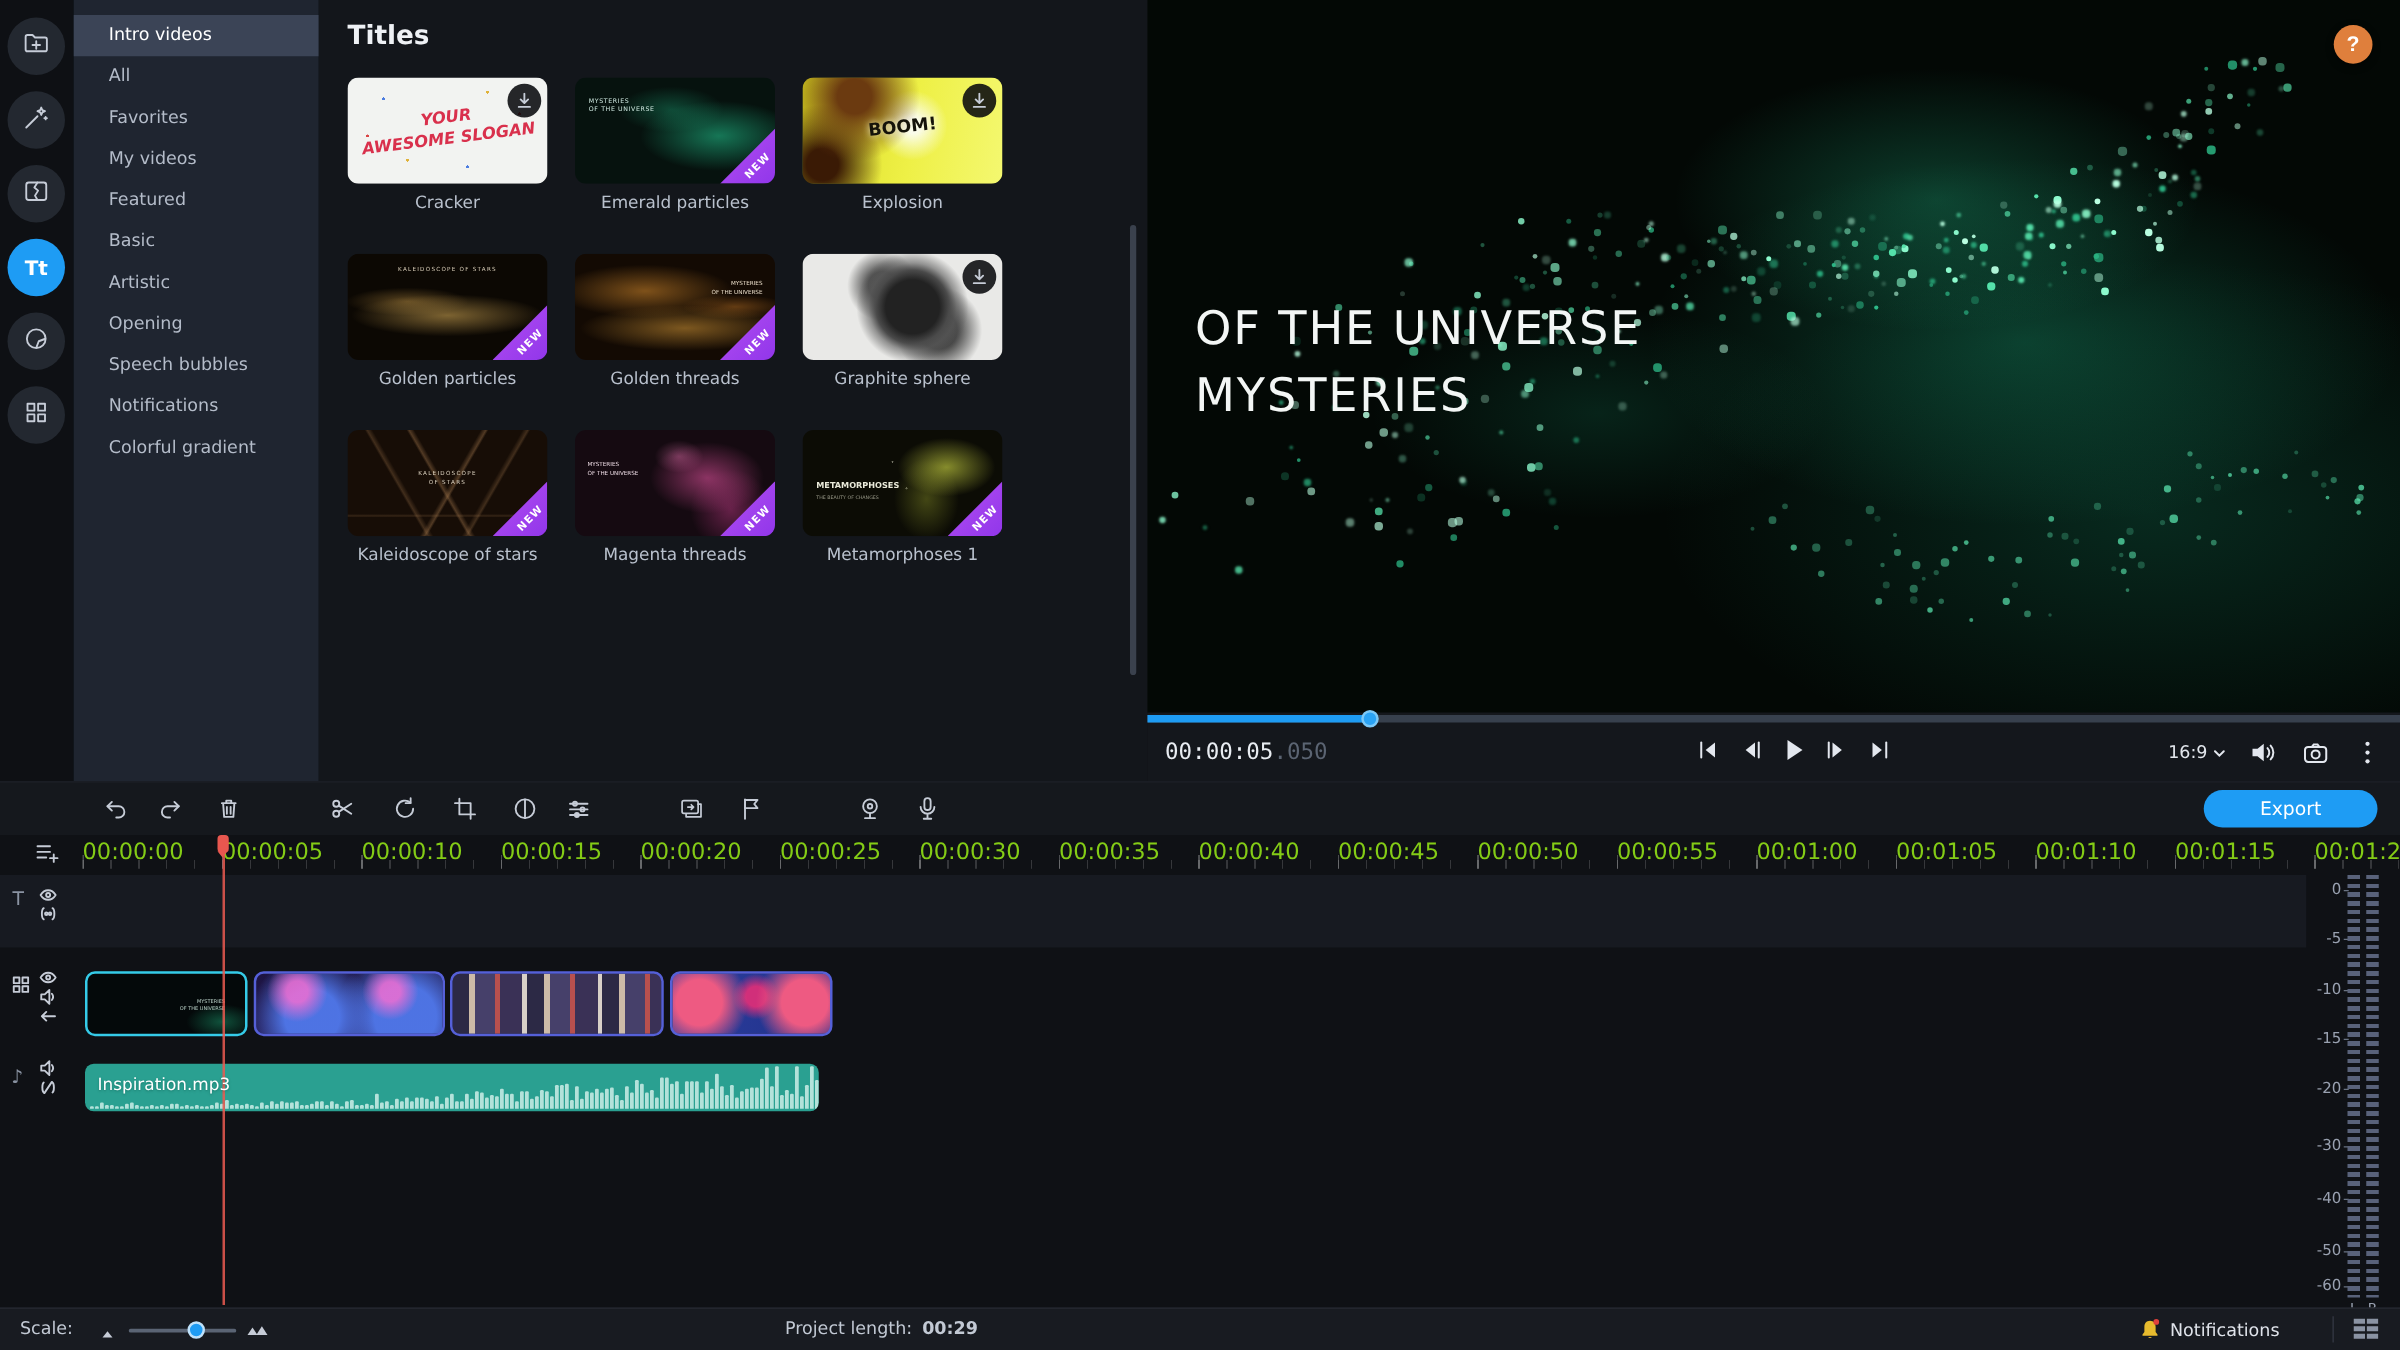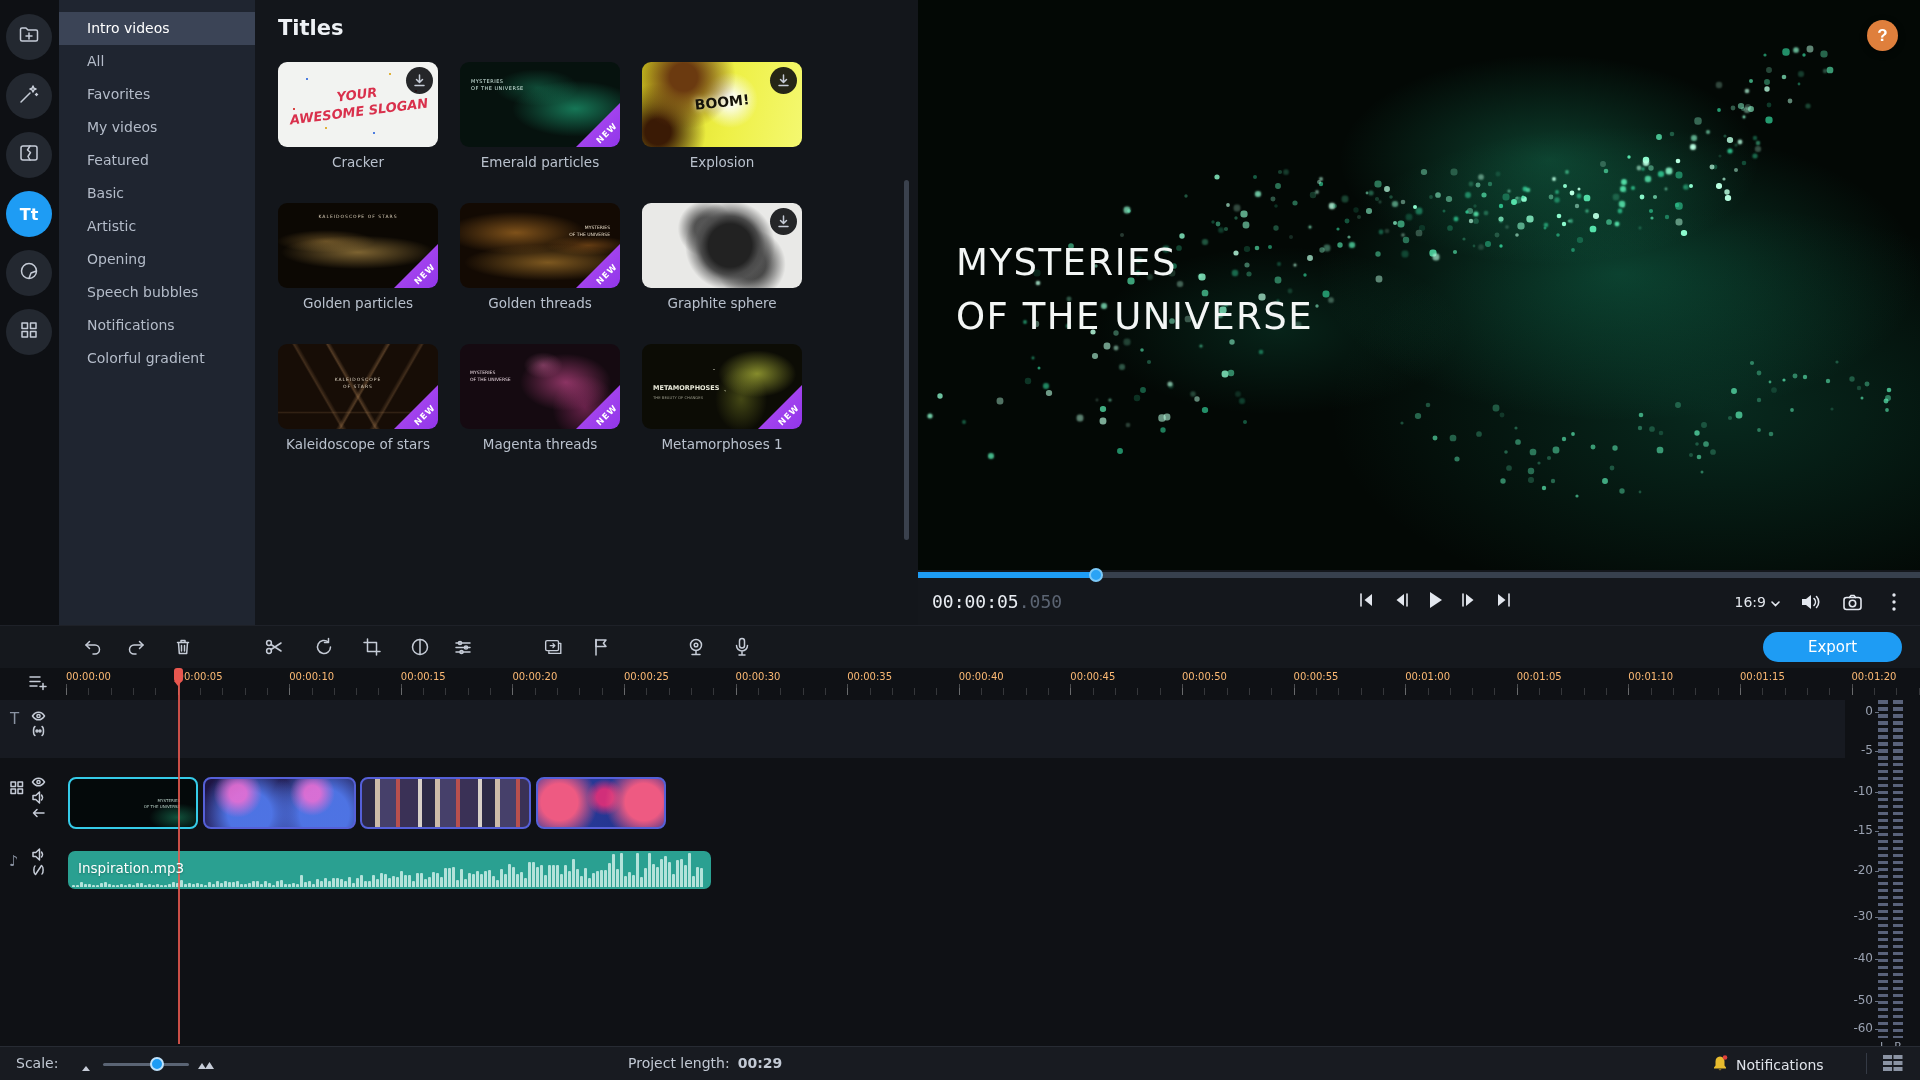--- a/index.html
+++ b/index.html
@@ -148,21 +148,21 @@
   .tool { position:absolute; top:10px; width:22px; height:22px; display:flex; align-items:center;
     justify-content:center; cursor:pointer; background:none; border:none; }
   .export-btn { position:absolute; right:18px; top:6px; width:139px; height:30px; border:none;
     border-radius:15px; background:#1e9cf4; color:#fff; font-size:15px; cursor:pointer;
     font-family:"DejaVu Sans","Liberation Sans",sans-serif; }
 
   
   .timeline { position:absolute; left:0; top:668px; width:1920px; height:378px; background:#0f1115; }
   .ruler { position:absolute; left:0; top:0; width:1920px; height:28px; }
   .ruler-labels { position:absolute; left:66px; top:3px; display:flex; }
-  .ruler-labels span { flex:0 0 111.6px; font-size:10px; color:#fdba74; }
+  .ruler-labels span { flex:0 0 111.6px; font-size:18px; color:#84cc16; }
   .ticks-minor { position:absolute; left:66px; right:0; top:20px; height:7px;
     background:repeating-linear-gradient(to right, rgba(255,255,255,.16) 0 1px, transparent 1px 22.32px); }
   .ticks-major { position:absolute; left:66px; right:0; top:16px; height:11px;
     background:repeating-linear-gradient(to right, rgba(255,255,255,.25) 0 1px, transparent 1px 111.6px); }
   .add-track { position:absolute; left:26px; top:3px; width:24px; height:22px; background:none;
     border:none; cursor:pointer; display:flex; align-items:center; justify-content:center; }
   .lane-title { position:absolute; left:0; top:32px; width:1845px; height:58px; background:#171a21; }
   .playhead { position:absolute; left:173px; top:0; width:11px; height:378px; pointer-events:auto; cursor:ew-resize; }
   .playhead .line { position:absolute; left:4.5px; top:4px; width:2px; height:372px; background:rgba(235,90,80,.85); }
   .playhead .handle { position:absolute; left:1px; top:0; width:9px; height:14px; background:#e8574f; border-radius:3px; }
@@ -183,21 +183,21 @@
       linear-gradient(#1d1442,#241b54); }
   .tclip3 { left:360px; width:171px; border:2px solid #5560d8;
     background:repeating-linear-gradient(90deg, #2c2945 0 13px, #cdbba8 13px 18px, #46406a 18px 34px,
       #b8504e 34px 38px, #3a3156 38px 56px, #d8d0c8 56px 60px); }
   .tclip4 { left:536px; width:130px; border:2px solid #5560d8;
     background:radial-gradient(circle at 17% 48%, #ee5a82 0 17%, transparent 36%),
       radial-gradient(circle at 84% 48%, #ee5a82 0 17%, transparent 36%),
       radial-gradient(circle at 53% 38%, #d12f7a 0 11%, transparent 25%),
       linear-gradient(100deg,#2c3f9e,#20308a); }
 
-  .audio-clip { position:absolute; left:68px; top:183px; width:643px; height:38px; border-radius:7px;
+  .audio-clip { position:absolute; left:68px; top:183px; width:587px; height:38px; border-radius:7px;
     background:#2aa091; overflow:hidden; cursor:pointer;padding-left:48px; }
   .audio-label { position:absolute; left:10px; top:9px; color:#fff; font-size:13.5px; z-index:2;
     text-shadow:0 1px 2px rgba(0,60,50,.4); }
   #waveform { position:absolute; left:4px; right:4px; bottom:2px; height:36px; display:flex;
     align-items:flex-end; gap:1px; }
   #waveform i { flex:0 0 3px; background:rgba(214,242,236,.8); border-radius:1px 1px 0 0; }
 
   .thead { position:absolute; color:#8a93a2; }
   .thead svg { display:block; }
 
@@ -402,22 +402,22 @@
     <div class="card-label">Metamorphoses 1</div>
   </div>
       </div>
     <div class="scroll-thumb"></div>
   </div>
 
   <div class="preview">
     <div class="video">
       <div id="particles" style="box-shadow: rgba(85, 225, 170, 0.25) 882px 73px 2px 2px, rgba(140, 250, 205, 0.72) 877px 49px 2px 1.8px, rgba(140, 250, 205, 0.31) 906px 70px 2px 1.2px, rgba(85, 225, 170, 0.43) 905px 53px 0px 2.6px, rgba(185, 255, 225, 0.5) 891px 48px 0px 2.4px, rgba(45, 185, 135, 0.76) 867px 51px 0px 2.7px, rgba(45, 185, 135, 0.7) 846px 54px 0px 0.6px, rgba(85, 225, 170, 0.66) 911px 69px 0px 2.3px, rgba(45, 185, 135, 0.8) 885px 54px 0px 0.7px, rgba(85, 225, 170, 0.3) 889px 105px 2px 1.6px, rgba(45, 185, 135, 0.28) 850px 104px 0px 1.4px, rgba(85, 225, 170, 0.43) 848px 81px 0px 1.9px, rgba(140, 250, 205, 0.69) 865px 76px 0px 1.3px, rgba(185, 255, 225, 0.79) 848px 88px 0px 1.7px, rgba(140, 250, 205, 0.26) 850px 69px 0px 1.9px, rgba(85, 225, 170, 0.7) 832px 80px 0px 1px, rgba(45, 185, 135, 0.5) 880px 83px 0px 0.4px, rgba(185, 255, 225, 0.21) 829px 106px 0px 2px, rgba(185, 255, 225, 0.76) 828px 90px 2px 1.3px, rgba(45, 185, 135, 0.83) 850px 119px 0px 2.6px, rgba(185, 255, 225, 0.26) 800px 84px 2px 2.2px, rgba(140, 250, 205, 0.3) 824px 108px 0px 1.1px, rgba(140, 250, 205, 0.34) 814px 107px 0px 1.4px, rgba(85, 225, 170, 0.29) 806px 135px 0px 0.6px, rgba(185, 255, 225, 0.84) 821px 141px 2px 1.4px, rgba(185, 255, 225, 0.5) 871px 100px 0px 1.4px, rgba(140, 250, 205, 0.61) 832px 108px 0px 1.9px, rgba(185, 255, 225, 0.29) 839px 148px 2px 2.1px, rgba(45, 185, 135, 0.83) 800px 109px 0px 0.9px, rgba(140, 250, 205, 0.51) 822px 105px 0px 2.1px, rgba(185, 255, 225, 0.83) 811px 139px 0px 2.1px, rgba(185, 255, 225, 0.45) 828px 109px 2px 2.1px, rgba(140, 250, 205, 0.68) 789px 131px 2px 1px, rgba(140, 250, 205, 0.65) 775px 137px 2px 2px, rgba(85, 225, 170, 0.54) 839px 142px 2px 1.2px, rgba(140, 250, 205, 0.37) 779px 120px 0px 2.7px, rgba(185, 255, 225, 0.7) 793px 166px 0px 1.5px, rgba(85, 225, 170, 0.16) 801px 155px 0px 0.6px, rgba(45, 185, 135, 0.55) 836px 155px 2px 1.6px, rgb(140, 250, 205) 825px 116px 2px 0.4px, rgba(185, 255, 225, 0.51) 817px 169px 0px 1px, rgba(45, 185, 135, 0.46) 836px 137px 2px 1.2px, rgb(185, 255, 225) 759px 160px 0px 1.3px, rgba(85, 225, 170, 0.32) 753px 133px 0px 1.3px, rgb(185, 255, 225) 774px 146px 2px 2px, rgb(45, 185, 135) 811px 150px 2px 1.6px, rgba(45, 185, 135, 0.34) 825px 162px 0px 1.3px, rgba(85, 225, 170, 0.82) 740px 136px 0px 1.9px, rgba(185, 255, 225, 0.68) 805px 178px 0px 0.6px, rgb(140, 250, 205) 772px 185px 0px 1px, rgba(45, 185, 135, 0.83) 724px 168px 2px 0.7px, rgba(185, 255, 225, 0.83) 808px 191px 0px 1.7px, rgba(85, 225, 170, 0.34) 817px 144px 2px 0.5px, rgba(140, 250, 205, 0.98) 723px 196px 0px 1.4px, rgba(185, 255, 225, 0.94) 727px 162px 2px 2.1px, rgba(140, 250, 205, 0.43) 732px 167px 0px 1.7px, rgba(185, 255, 225, 0.62) 720px 167px 2px 1.4px, rgba(185, 255, 225, 0.98) 809px 197px 0px 2.1px, rgba(140, 250, 205, 0.89) 750px 170px 2px 2.4px, rgba(45, 185, 135, 0.58) 767px 186px 2px 1.8px, rgb(85, 225, 170) 710px 156px 0px 0.7px, rgb(185, 255, 225) 800px 185px 0px 2px, rgb(45, 185, 135) 742px 173px 2px 2.1px, rgba(45, 185, 135, 0.31) 796px 166px 0px 1.4px, rgb(140, 250, 205) 727px 159px 0px 2.2px, rgba(45, 185, 135, 0.35) 766px 186px 2px 0.5px, rgba(45, 185, 135, 0.76) 758px 204px 0px 1.2px, rgba(140, 250, 205, 0.67) 736px 196px 0px 1.1px, rgba(85, 225, 170, 0.9) 703px 203px 2px 2.2px, rgba(45, 185, 135, 0.63) 760px 174px 0px 2.5px, rgba(45, 185, 135, 0.82) 660px 195px 2px 1.4px, rgba(85, 225, 170, 0.89) 729px 178px 2px 2.2px, rgba(185, 255, 225, 0.49) 760px 221px 0px 2.5px, rgba(185, 255, 225, 0.24) 684px 163px 0px 1.9px, rgba(185, 255, 225, 0.94) 677px 215px 0px 2px, rgba(140, 250, 205, 0.62) 747px 188px 2px 0.4px, rgb(185, 255, 225) 653px 192px 0px 1.4px, rgb(140, 250, 205) 765px 232px 0px 2.1px, rgba(45, 185, 135, 0.57) 748px 216px 0px 1.2px, rgba(85, 225, 170, 0.68) 648px 171px 2px 0.9px, rgba(45, 185, 135, 0.3) 706px 190px 2px 0.7px, rgba(85, 225, 170, 0.68) 687px 170px 0px 1.3px, rgba(45, 185, 135, 0.69) 760px 205px 0px 2.7px, rgba(45, 185, 135, 0.92) 701px 210px 2px 1.4px, rgb(85, 225, 170) 698px 223px 2px 1.5px, rgba(140, 250, 205, 0.44) 632px 196px 0px 1.4px, rgb(45, 185, 135) 714px 187px 2px 1px, rgba(85, 225, 170, 0.99) 705px 181px 2px 1.9px, rgb(185, 255, 225) 635px 178px 2px 0.9px, rgba(185, 255, 225, 0.51) 658px 205px 0px 1.2px, rgba(85, 225, 170, 0.95) 704px 188px 2px 2px, rgba(85, 225, 170, 0.61) 690px 221px 0px 1.8px, rgb(140, 250, 205) 645px 223px 0px 1.2px, rgba(85, 225, 170, 0.72) 733px 217px 0px 0.6px, rgba(85, 225, 170, 0.34) 721px 227px 2px 0.4px, rgba(45, 185, 135, 0.75) 732px 210px 0px 1.1px, rgba(185, 255, 225, 0.25) 598px 197px 0px 0.6px, rgba(140, 250, 205, 0.51) 704px 205px 2px 0.5px, rgba(185, 255, 225, 0.59) 598px 234px 0px 0.8px, rgba(45, 185, 135, 0.65) 654px 249px 0px 0.9px, rgba(45, 185, 135, 0.64) 638px 199px 2px 1.7px, rgba(85, 225, 170, 0.97) 668px 197px 0px 2.3px, rgba(45, 185, 135, 0.79) 627px 224px 2px 1.3px, rgba(85, 225, 170, 0.65) 652px 220px 2px 0.9px, rgba(185, 255, 225, 0.91) 660px 188px 0px 0.5px, rgba(85, 225, 170, 0.32) 599px 199px 0px 2.4px, rgba(140, 250, 205, 0.51) 559px 184px 0px 1.5px, rgba(45, 185, 135, 0.35) 661px 239px 0px 2.1px, rgba(140, 250, 205, 0.81) 611px 218px 0px 2.6px, rgba(85, 225, 170, 0.26) 697px 196px 2px 2.3px, rgba(85, 225, 170, 0.67) 668px 210px 2px 0.7px, rgb(85, 225, 170) 595px 201px 0px 1.9px, rgba(85, 225, 170, 0.81) 609px 189px 2px 1.3px, rgba(45, 185, 135, 0.68) 549px 194px 2px 1.9px, rgb(45, 185, 135) 606px 188px 2px 1.5px, rgb(85, 225, 170) 604px 196px 0px 0.6px, rgba(45, 185, 135, 0.86) 638px 191px 2px 0.9px, rgba(140, 250, 205, 0.36) 650px 220px 0px 0.5px, rgba(85, 225, 170, 0.95) 557px 213px 2px 1.6px, rgba(140, 250, 205, 0.98) 646px 185px 0px 1px, rgba(45, 185, 135, 0.7) 639px 234px 0px 0.8px, rgb(140, 250, 205) 640px 215px 0px 1.3px, rgba(85, 225, 170, 0.26) 557px 220px 0px 1.8px, rgba(45, 185, 135, 0.6) 626px 227px 0px 0.5px, rgba(45, 185, 135, 0.56) 569px 243px 0px 2px, rgb(85, 225, 170) 674px 228px 0px 2.3px, rgb(45, 185, 135) 582px 245px 0px 0.7px, rgba(185, 255, 225, 0.67) 517px 256px 2px 2.5px, rgb(45, 185, 135) 582px 205px 0px 1.2px, rgb(140, 250, 205) 496px 206px 0px 1px, rgba(45, 185, 135, 0.92) 537px 218px 2px 1.5px, rgba(45, 185, 135, 0.96) 548px 211px 0px 0.7px, rgba(85, 225, 170, 0.23) 555px 245px 0px 0.4px, rgba(185, 255, 225, 0.68) 552px 220px 0px 1.2px, rgba(140, 250, 205, 0.99) 605px 198px 0px 1.8px, rgba(85, 225, 170, 0.38) 571px 183px 0px 1.2px, rgba(85, 225, 170, 0.31) 545px 238px 0px 0.6px, rgba(185, 255, 225, 0.23) 588px 226px 2px 0.8px, rgba(185, 255, 225, 0.44) 484px 201px 0px 1.3px, rgba(85, 225, 170, 0.84) 514px 252px 0px 2.6px, rgba(185, 255, 225, 0.46) 484px 234px 2px 0.8px, rgba(185, 255, 225, 0.49) 562px 176px 2px 1.8px, rgba(45, 185, 135, 0.47) 462px 231px 2px 1.4px, rgba(45, 185, 135, 0.33) 531px 227px 0px 1.8px, rgba(140, 250, 205, 0.62) 590px 190px 2px 0.5px, rgba(85, 225, 170, 0.3) 552px 183px 2px 1.4px, rgba(45, 185, 135, 0.4) 525px 210px 0px 0.5px, rgba(85, 225, 170, 0.65) 582px 220px 2px 0.6px, rgba(140, 250, 205, 0.59) 602px 225px 0px 2.6px, rgba(140, 250, 205, 0.39) 551px 210px 0px 2px, rgba(85, 225, 170, 0.22) 458px 198px 0px 1.1px, rgba(185, 255, 225, 0.16) 562px 246px 2px 1.8px, rgba(85, 225, 170, 0.37) 567px 212px 2px 1.3px, rgba(85, 225, 170, 0.22) 512px 196px 0px 0.9px, rgba(85, 225, 170, 0.17) 579px 173px 2px 1.5px, rgba(85, 225, 170, 0.28) 426px 198px 2px 2.4px, rgba(45, 185, 135, 0.3) 486px 253px 2px 2.5px, rgba(140, 250, 205, 0.56) 476px 203px 2px 2.1px, rgba(85, 225, 170, 0.72) 565px 194px 0px 1.6px, rgba(45, 185, 135, 0.44) 587px 196px 0px 2.5px, rgba(45, 185, 135, 0.29) 490px 216px 2px 2.3px, rgba(85, 225, 170, 0.18) 556px 205px 0px 0.7px, rgba(140, 250, 205, 0.76) 582px 218px 0px 1.6px, rgba(140, 250, 205, 0.48) 530px 198px 0px 2.1px, rgba(85, 225, 170, 0.67) 536px 251px 0px 1.1px, rgba(140, 250, 205, 0.82) 391px 226px 2px 0.5px, rgba(140, 250, 205, 0.73) 476px 222px 0px 1px, rgba(140, 250, 205, 0.25) 535px 171px 0px 2.5px, rgba(140, 250, 205, 0.6) 450px 210px 0px 2px, rgba(45, 185, 135, 0.42) 428px 220px 0px 1.5px, rgba(185, 255, 225, 0.61) 402px 178px 2px 1px, rgba(85, 225, 170, 0.48) 459px 183px 0px 2.6px, rgba(140, 250, 205, 0.21) 578px 234px 0px 1.5px, rgba(140, 250, 205, 0.3) 461px 201px 2px 0.4px, rgba(185, 255, 225, 0.19) 468px 230px 2px 1.3px, rgba(85, 225, 170, 0.53) 459px 253px 0px 1.7px, rgba(45, 185, 135, 0.33) 416px 205px 0px 1px, rgba(185, 255, 225, 0.26) 500px 232px 0px 2.3px, rgba(185, 255, 225, 0.43) 400px 181px 0px 1px, rgba(140, 250, 205, 0.56) 430px 236px 0px 0.6px, rgba(45, 185, 135, 0.17) 503px 227px 0px 2.1px, rgba(85, 225, 170, 0.63) 482px 223px 0px 2.5px, rgba(45, 185, 135, 0.72) 419px 228px 0px 0.6px, rgba(85, 225, 170, 0.25) 361px 171px 0px 1.1px, rgba(140, 250, 205, 0.78) 339px 193px 2px 2.1px, rgba(140, 250, 205, 0.4) 403px 249px 0px 1.7px, rgba(140, 250, 205, 0.32) 354px 198px 0px 1.5px, rgba(45, 185, 135, 0.47) 336px 176px 0px 1px, rgba(85, 225, 170, 0.25) 367px 171px 2px 1.8px, rgba(140, 250, 205, 0.15) 372px 236px 0px 1px, rgba(85, 225, 170, 0.4) 452px 192px 2px 1.6px, rgba(45, 185, 135, 0.57) 500px 210px 2px 2.4px, rgba(140, 250, 205, 0.39) 408px 247px 2px 2.4px, rgba(45, 185, 135, 0.23) 357px 205px 0px 0.8px, rgba(185, 255, 225, 0.27) 318px 207px 2px 2.4px, rgba(140, 250, 205, 0.43) 505px 171px 0px 2.1px, rgba(185, 255, 225, 0.83) 413px 205px 2px 2.2px, rgba(85, 225, 170, 0.27) 472px 196px 0px 0.8px, rgba(140, 250, 205, 0.57) 519px 194px 0px 1.8px, rgba(85, 225, 170, 0.46) 487px 239px 0px 2.2px, rgba(140, 250, 205, 0.58) 327px 224px 0px 2.4px, rgba(140, 250, 205, 0.18) 440px 216px 0px 1px, rgba(85, 225, 170, 0.45) 376px 202px 0px 1.6px, rgba(45, 185, 135, 0.18) 437px 209px 0px 1.7px, rgba(85, 225, 170, 0.21) 394px 194px 0px 2.2px, rgba(140, 250, 205, 0.81) 298px 176px 0px 1.6px, rgba(140, 250, 205, 0.65) 325px 213px 0px 2.6px, rgba(85, 225, 170, 0.36) 286px 241px 2px 2.1px, rgba(185, 255, 225, 0.57) 398px 191px 2px 0.9px, rgba(140, 250, 205, 0.43) 328px 264px 0px 1.6px, rgba(45, 185, 135, 0.3) 302px 229px 2px 1.8px, rgba(85, 225, 170, 0.48) 359px 185px 0px 1.9px, rgba(45, 185, 135, 0.75) 402px 183px 0px 1.2px, rgba(140, 250, 205, 0.79) 263px 235px 0px 1.7px, rgba(85, 225, 170, 0.66) 421px 244px 0px 1.7px, rgba(140, 250, 205, 0.53) 448px 192px 0px 0.4px, rgba(140, 250, 205, 0.8) 283px 276px 0px 2.6px, rgba(185, 255, 225, 0.73) 468px 188px 0px 1.9px, rgba(45, 185, 135, 0.24) 328px 248px 0px 2.1px, rgba(85, 225, 170, 0.51) 299px 223px 0px 1.4px, rgba(45, 185, 135, 0.66) 351px 246px 0px 1px, rgba(85, 225, 170, 0.35) 267px 195px 0px 0.7px, rgba(140, 250, 205, 0.19) 231px 276px 2px 1.9px, rgba(85, 225, 170, 0.34) 317px 217px 0px 0.7px, rgba(185, 255, 225, 0.79) 376px 264px 2px 0.5px, rgba(185, 255, 225, 0.65) 309px 204px 0px 0.9px, rgba(45, 185, 135, 0.47) 247px 248px 2px 2.4px, rgba(45, 185, 135, 0.33) 260px 247px 0px 1.8px, rgba(185, 255, 225, 0.82) 317px 252px 0px 1.6px, rgba(185, 255, 225, 0.48) 460px 278px 0px 2.4px, rgba(140, 250, 205, 0.16) 253px 272px 0px 2.4px, rgba(45, 185, 135, 0.41) 360px 263px 2px 0.9px, rgba(45, 185, 135, 0.54) 316px 272px 2px 2.2px, rgba(85, 225, 170, 0.32) 357px 227px 0px 1.7px, rgba(140, 250, 205, 0.73) 208px 209px 2px 2.4px, rgba(85, 225, 170, 0.33) 307px 228px 0px 1.1px, rgba(185, 255, 225, 0.2) 203px 234px 0px 1px, rgba(45, 185, 135, 0.67) 210px 210px 0px 0.8px, rgba(85, 225, 170, 0.79) 433px 244px 2px 2.1px, rgba(85, 225, 170, 0.22) 371px 290px 2px 1.4px, rgba(185, 255, 225, 0.36) 261px 283px 2px 2.1px, rgba(85, 225, 170, 0.68) 338px 247px 0px 1.3px, rgba(140, 250, 205, 0.55) 281px 275px 2px 0.7px, rgba(85, 225, 170, 0.5) 231px 309px 2px 0.7px, rgba(45, 185, 135, 0.33) 294px 221px 0px 0.7px, rgba(140, 250, 205, 0.57) 398px 305px 0px 0.7px, rgba(185, 255, 225, 0.33) 412px 299px 2px 1.8px, rgba(85, 225, 170, 0.5) 359px 279px 0px 2.4px, rgba(140, 250, 205, 0.75) 304px 309px 0px 2.6px, rgba(45, 185, 135, 0.76) 407px 293px 0px 2.5px, rgba(185, 255, 225, 0.28) 379px 324px 2px 2.3px, rgba(140, 250, 205, 0.75) 185px 305px 2px 2px, rgba(85, 225, 170, 0.67) 286px 292px 0px 2.3px, rgba(185, 255, 225, 0.69) 343px 296px 0px 2.6px, rgba(45, 185, 135, 0.28) 220px 259px 2px 2.4px, rgba(85, 225, 170, 0.58) 152px 245px 0px 1.8px, rgba(85, 225, 170, 0.7) 212px 280px 0px 2.6px, rgba(45, 185, 135, 0.75) 386px 274px 0px 0.7px, rgba(85, 225, 170, 0.34) 330px 273px 0px 1.6px, rgba(45, 185, 135, 0.52) 255px 265px 0px 1.8px, rgba(185, 255, 225, 0.54) 197px 347px 2px 1.5px, rgba(185, 255, 225, 0.71) 391px 257px 0px 1.9px, rgba(140, 250, 205, 0.51) 253px 320px 0px 1.8px, rgba(185, 255, 225, 0.83) 119px 282px 2px 1.3px, rgba(45, 185, 135, 0.65) 219px 272px 2px 1.4px, rgba(185, 255, 225, 0.29) 269px 318px 0px 2.3px, rgba(140, 250, 205, 0.52) 177px 265px 0px 0.7px, rgba(45, 185, 135, 0.59) 342px 351px 2px 1.3px, rgba(185, 255, 225, 0.6) 176px 355px 0px 2px, rgba(185, 255, 225, 0.38) 117px 323px 0px 2.2px, rgba(85, 225, 170, 0.56) 312px 372px 0px 2.2px, rgba(45, 185, 135, 0.56) 359px 300px 2px 0.4px, rgba(45, 185, 135, 0.16) 118px 272px 0px 2.6px, rgba(185, 255, 225, 0.83) 174px 331px 0px 1.6px, rgba(45, 185, 135, 0.61) 307px 304px 2px 1.1px, rgba(185, 255, 225, 0.66) 251px 383px 2px 1.6px, rgba(45, 185, 135, 0.46) 224px 389px 0px 1.9px, rgba(140, 250, 205, 0.34) 150px 298px 2px 1.5px, rgba(45, 185, 135, 0.24) 252px 385px 2px 1.7px, rgba(45, 185, 135, 0.61) 149px 325px 2px 1.3px, rgba(45, 185, 135, 0.23) 218px 397px 0px 2.2px, rgba(85, 225, 170, 0.17) 319px 393px 2px 1.8px, rgba(45, 185, 135, 0.31) 323px 400px 2px 1.9px, rgba(45, 185, 135, 0.74) 114px 357px 2px 0.4px, rgba(140, 250, 205, 0.57) 313px 341px 0px 1.7px, rgba(185, 255, 225, 0.51) 278px 398px 0px 1.7px, rgba(45, 185, 135, 0.77) 286px 409px 0px 2.1px, rgba(45, 185, 135, 0.76) 106px 321px 2px 0.9px, rgba(85, 225, 170, 0.32) 230px 361px 0px 1.1px, rgba(85, 225, 170, 0.69) 282px 345px 2px 0.6px, rgba(140, 250, 205, 0.54) 301px 314px 2px 2.1px, rgba(45, 185, 135, 0.76) 120px 367px 0px 0.5px, rgba(140, 250, 205, 0.36) 197px 332px 0px 1.7px, rgba(140, 250, 205, 0.33) 203px 366px 2px 2px, rgba(140, 250, 205, 0.26) 274px 393px 2px 1.7px, rgba(185, 255, 225, 0.66) 184px 420px 0px 2.4px, rgba(45, 185, 135, 0.44) 326px 421px 0px 1px, rgba(45, 185, 135, 0.66) 244px 429px 0px 1.7px, rgba(185, 255, 225, 0.43) 81px 400px 0px 2.4px, rgba(185, 255, 225, 0.24) 178px 399px 2px 0.4px, rgba(140, 250, 205, 0.23) 208px 341px 2px 2.5px, rgba(185, 255, 225, 0.25) 209px 424px 2px 1.3px, rgba(45, 185, 135, 0.25) 109px 380px 0px 2.2px, rgba(185, 255, 225, 0.59) 188px 345px 0px 2.4px, rgba(85, 225, 170, 0.75) 184px 408px 0px 2.1px, rgba(140, 250, 205, 0.79) 306px 373px 0px 2.4px, rgba(45, 185, 135, 0.74) 201px 450px 0px 1.9px, rgba(85, 225, 170, 0.64) 223px 349px 0px 0.8px, rgba(45, 185, 135, 0.73) 127px 385px 2px 2px, rgba(85, 225, 170, 0.82) 72px 455px 2px 2px, rgba(140, 250, 205, 0.77) 21px 395px 0px 1.7px, rgba(140, 250, 205, 0.57) 191px 399px 2px 0.6px, rgba(140, 250, 205, 0.83) 11px 415px 2px 1.6px, rgba(45, 185, 135, 0.53) 45px 421px 2px 0.9px, rgba(185, 255, 225, 0.57) 243px 417px 0px 2.7px, rgba(185, 255, 225, 0.49) 161px 417px 2px 2.4px, rgba(185, 255, 225, 0.59) 130px 392px 0px 2.1px, rgba(185, 255, 225, 0.58) 248px 416px 0px 2.4px, rgba(90, 230, 175, 0.37) 534px 437px 0px 2.3px, rgba(90, 230, 175, 0.4) 499px 415px 0px 2.1px, rgba(90, 230, 175, 0.29) 483px 422px 0px 0.6px, rgba(90, 230, 175, 0.65) 516px 437px 0px 1.5px, rgba(90, 230, 175, 0.31) 509px 404px 0px 1.3px, rgba(90, 230, 175, 0.32) 577px 407px 0px 2.4px, rgba(90, 230, 175, 0.49) 538px 458px 0px 1.6px, rgba(90, 230, 175, 0.16) 583px 414px 0px 1.5px, rgba(90, 230, 175, 0.35) 597px 427px 0px 0.6px, rgba(90, 230, 175, 0.29) 560px 433px 0px 1.8px, rgba(90, 230, 175, 0.25) 590px 467px 0px 1.8px, rgba(90, 230, 175, 0.37) 587px 451px 0px 0.8px, rgba(90, 230, 175, 0.72) 625px 487px 0px 1.2px, rgba(90, 230, 175, 0.48) 599px 441px 0px 1.8px, rgba(90, 230, 175, 0.54) 584px 480px 0px 1.7px, rgba(90, 230, 175, 0.3) 630px 457px 0px 1.1px, rgba(90, 230, 175, 0.46) 614px 451px 0px 2.3px, rgba(90, 230, 175, 0.41) 612px 470px 0px 2.2px, rgba(90, 230, 175, 0.53) 637px 449px 0px 2.4px, rgba(90, 230, 175, 0.3) 620px 462px 0px 0.6px, rgba(90, 230, 175, 0.23) 612px 479px 0px 2px, rgba(90, 230, 175, 0.64) 658px 495px 0px 0.6px, rgba(90, 230, 175, 0.29) 693px 467px 0px 1.4px, rgba(90, 230, 175, 0.39) 634px 480px 0px 1.2px, rgba(90, 230, 175, 0.45) 703px 490px 0px 1.7px, rgba(90, 230, 175, 0.67) 645px 438px 0px 1.2px, rgba(90, 230, 175, 0.62) 674px 446px 0px 1.5px, rgba(90, 230, 175, 0.59) 696px 447px 0px 1.7px, rgba(90, 230, 175, 0.71) 654px 433px 0px 0.9px, rgba(90, 230, 175, 0.28) 721px 491px 0px 0.4px, rgba(90, 230, 175, 0.26) 733px 428px 0px 1.8px, rgba(90, 230, 175, 0.39) 721px 427px 0px 1.2px, rgba(90, 230, 175, 0.61) 741px 449px 0px 2.3px, rgba(90, 230, 175, 0.7) 686px 480px 0px 1.9px, rgba(90, 230, 175, 0.25) 772px 454px 0px 1px, rgba(90, 230, 175, 0.62) 780px 456px 0px 1.3px, rgba(90, 230, 175, 0.45) 783px 471px 0px 0.5px, rgba(90, 230, 175, 0.2) 742px 432px 0px 1.3px, rgba(90, 230, 175, 0.67) 722px 414px 0px 1.3px, rgba(90, 230, 175, 0.73) 778px 432px 0px 1.7px, rgba(90, 230, 175, 0.24) 785px 424px 0px 1.9px, rgba(90, 230, 175, 0.28) 778px 443px 0px 0.8px, rgba(90, 230, 175, 0.31) 759px 404px 0px 1.9px, rgba(90, 230, 175, 0.27) 794px 451px 0px 1.8px, rgba(90, 230, 175, 0.74) 815px 390px 0px 1.9px, rgba(90, 230, 175, 0.45) 840px 429px 0px 0.9px, rgba(90, 230, 175, 0.54) 787px 443px 0px 1.8px, rgba(90, 230, 175, 0.27) 811px 417px 0px 1.1px, rgba(90, 230, 175, 0.73) 820px 414px 0px 2.4px, rgba(90, 230, 175, 0.45) 852px 433px 0px 1.3px, rgba(90, 230, 175, 0.74) 865px 379px 0px 0.6px, rgba(90, 230, 175, 0.4) 840px 372px 0px 1.4px, rgba(90, 230, 175, 0.61) 851px 381px 0px 0.4px, rgba(90, 230, 175, 0.58) 873px 409px 0px 0.9px, rgba(90, 230, 175, 0.48) 833px 362px 0px 1.1px, rgba(90, 230, 175, 0.34) 840px 399px 0px 1.2px, rgba(90, 230, 175, 0.62) 909px 380px 0px 1.2px, rgba(90, 230, 175, 0.16) 855px 389px 0px 1.8px, rgba(90, 230, 175, 0.49) 876px 375px 0px 1.5px, rgba(90, 230, 175, 0.65) 886px 376px 0px 1.2px, rgba(90, 230, 175, 0.31) 933px 378px 0px 1.7px, rgba(90, 230, 175, 0.29) 918px 361px 0px 0.6px, rgba(90, 230, 175, 0.62) 968px 409px 0px 0.9px, rgba(90, 230, 175, 0.2) 913px 408px 0px 0.6px, rgba(90, 230, 175, 0.72) 967px 400px 0px 1.5px, rgba(90, 230, 175, 0.66) 943px 397px 0px 0.5px, rgba(90, 230, 175, 0.22) 940px 387px 0px 1.2px, rgba(90, 230, 175, 0.49) 969px 397px 0px 1.9px, rgba(90, 230, 175, 0.41) 948px 383px 0px 1.5px, rgba(90, 230, 175, 0.75) 970px 389px 0px 1.3px;"></div>
       <div class="overlay-title">
+        <div>OF THE UNIVERSE</div>
         <div>MYSTERIES</div>
-        <div>OF THE UNIVERSE</div>
       </div>
       <button class="help-btn">?</button>
     </div>
     <div class="seekbar">
       <div class="seek-fill" id="seek-fill" style="width: 17.8%;">
           <div class="seek-knob"></div>
         </div>
     </div>
     <div class="pcontrols">
       <div class="timecode"><span>00:00:05</span><span class="ms">.050</span></div>

